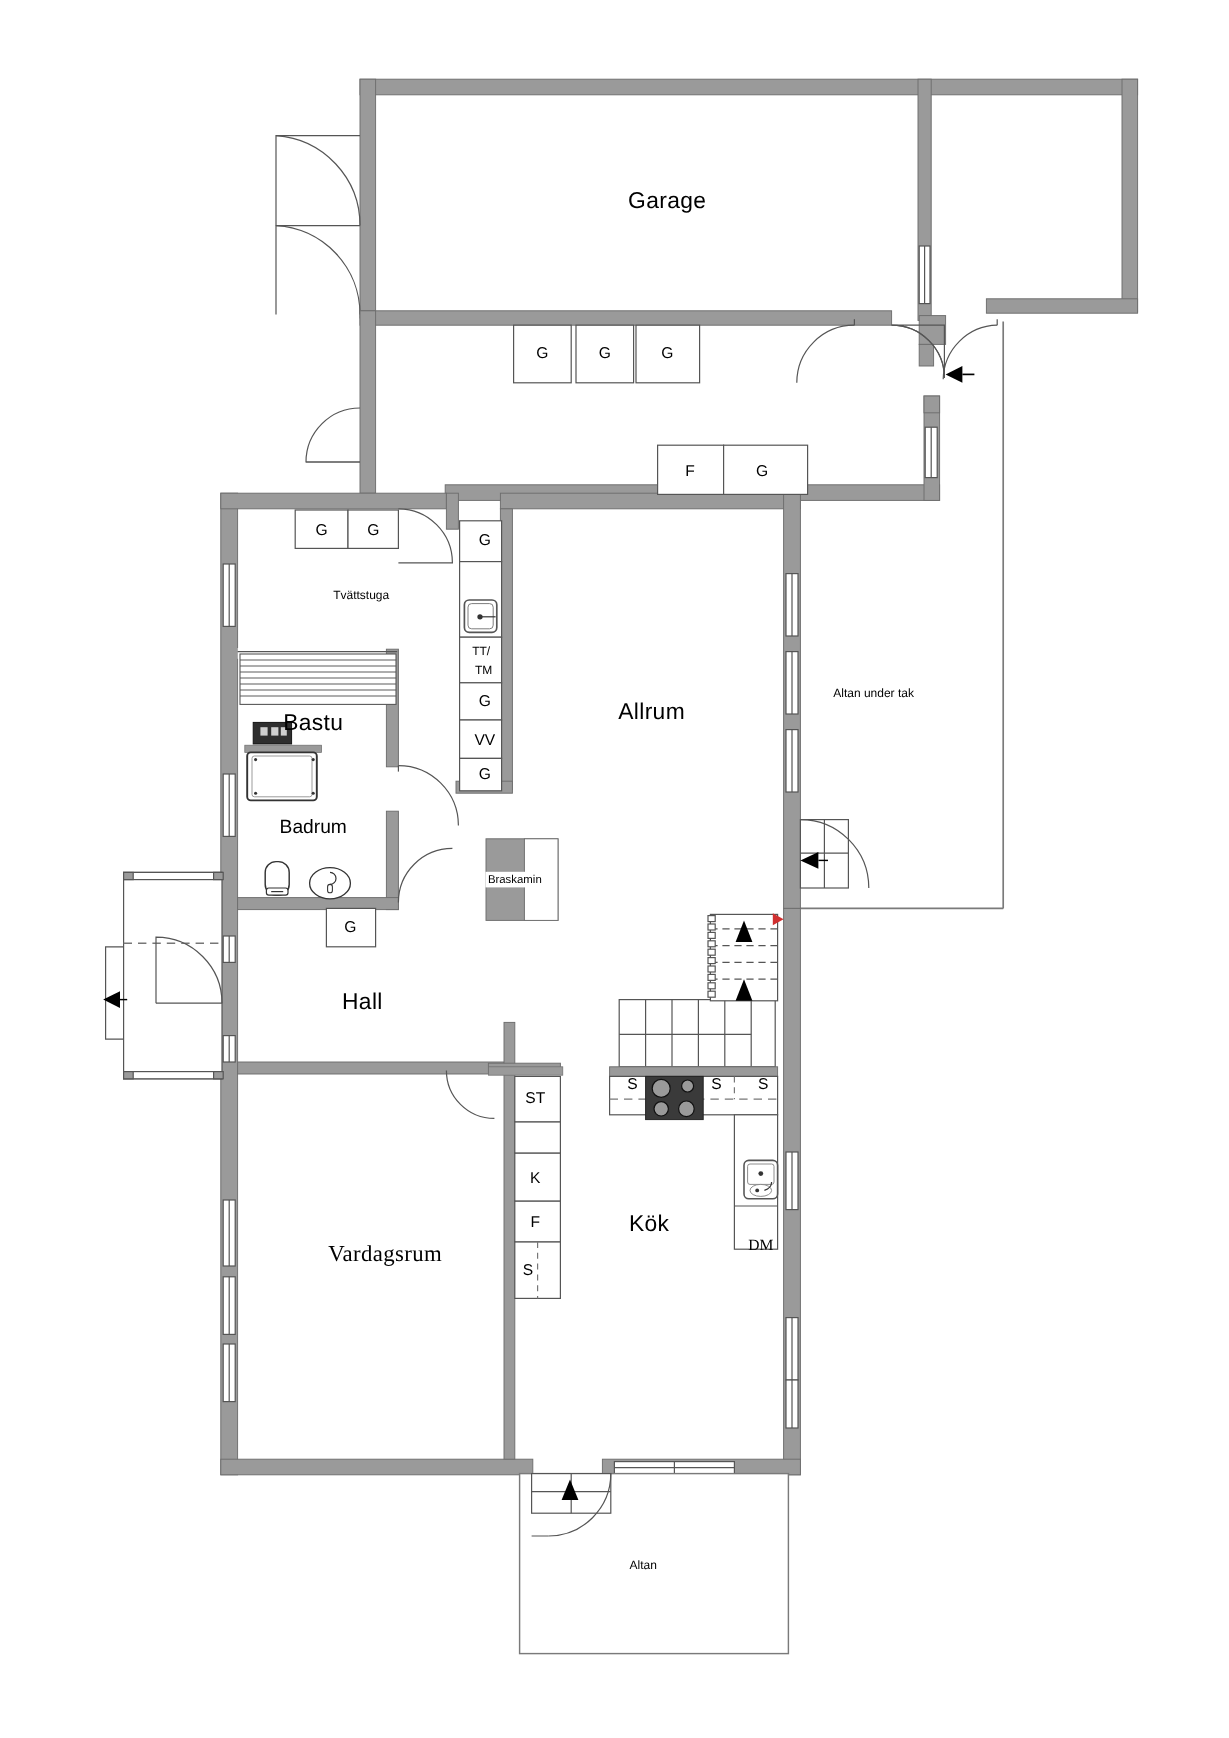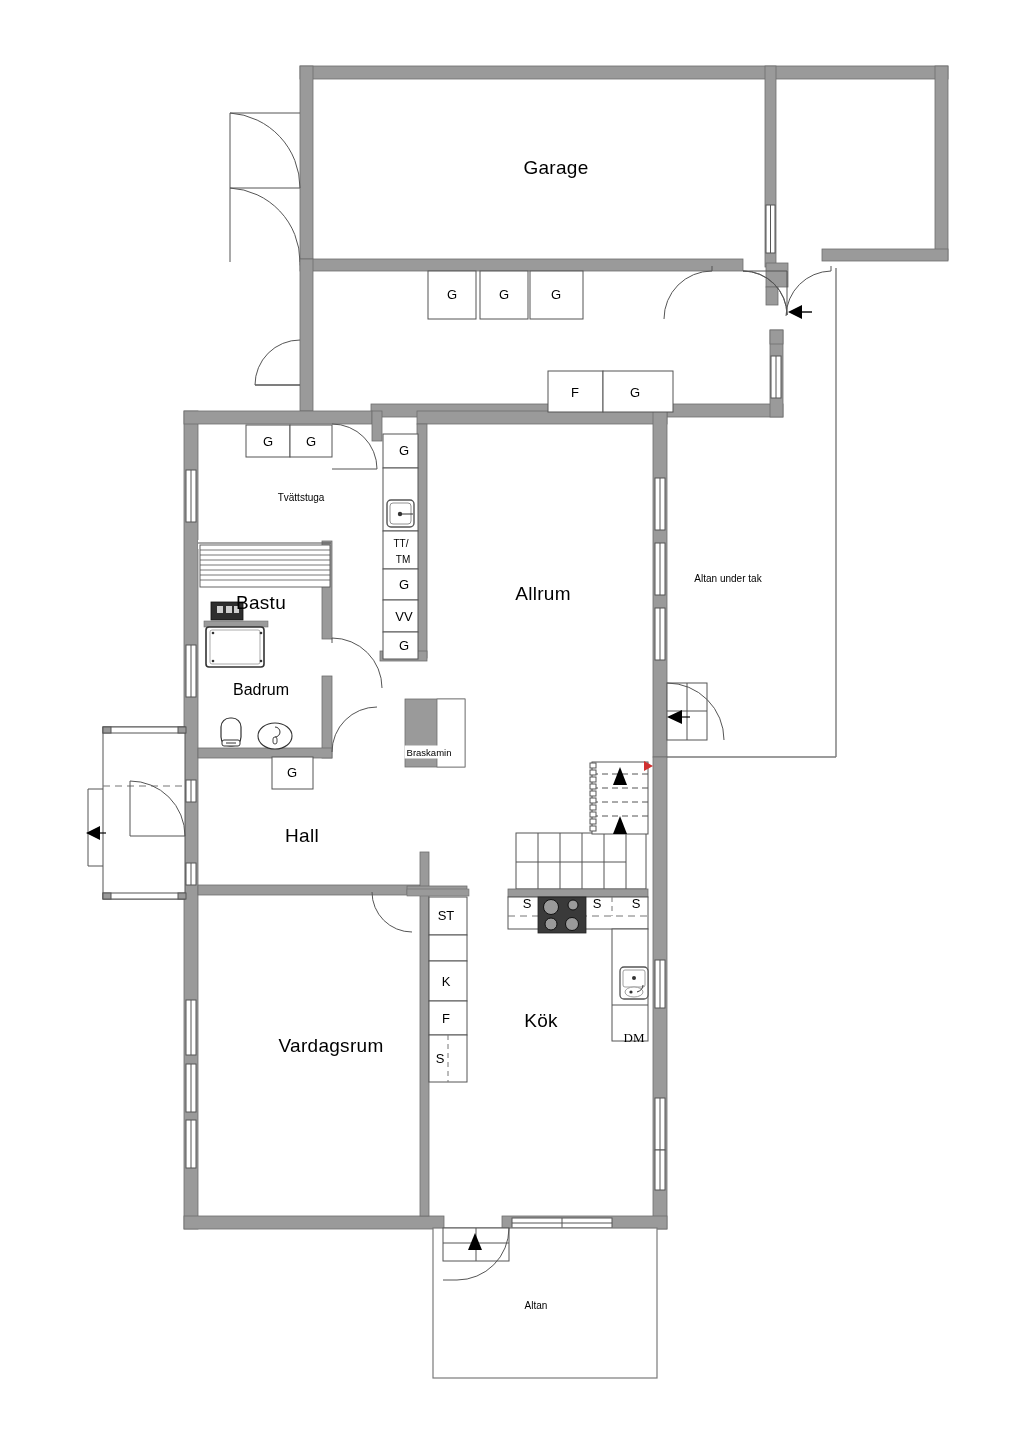--- a/index.html
+++ b/index.html
@@ -418,23 +418,23 @@
 </svg>
 
 <div class="lbl room-lg" style="left:556px;top:168px;">Garage</div>
 <div class="lbl room-sm" style="left:301px;top:497px;">Tvättstuga</div>
 <div class="lbl room-lg" style="left:261px;top:603px;">Bastu</div>
 <div class="lbl room-md" style="left:261px;top:690px;font-size:16px;">Badrum</div>
 <div class="lbl room-lg" style="left:302px;top:836px;">Hall</div>
 <div class="lbl room-lg" style="left:543px;top:594px;">Allrum</div>
 <div class="lbl room-sm" style="left:711px;top:578px;margin-left:17px;">Altan under tak</div>
 <div class="lbl room-lg" style="left:541px;top:1008px;margin-top:13px;">Kök</div>
-<div class="lbl room-lg" style="left:331px;top:1046px;">Vardagsrum</div>
+<div class="lbl room-lg" style="left:321px;top:1046px;font-family:Liberation Serif, serif;">Vardagsrum</div>
 <div class="lbl room-sm" style="left:536px;top:1305px;">Altan</div>
-<div class="lbl braskamin" style="left:429px;top:733px;margin-top:19px;">Braskamin</div>
+<div class="lbl braskamin" style="left:429px;top:733px;">Braskamin</div>
 
 <div class="lbl box-lbl" style="left:452px;top:294px;">G</div>
 <div class="lbl box-lbl" style="left:504px;top:294px;">G</div>
 <div class="lbl box-lbl" style="left:556px;top:294px;">G</div>
 <div class="lbl box-lbl" style="left:575px;top:392px;">F</div>
 <div class="lbl box-lbl" style="left:635px;top:392px;">G</div>
 <div class="lbl box-lbl" style="left:268px;top:441px;">G</div>
 <div class="lbl box-lbl" style="left:311px;top:441px;">G</div>
 <div class="lbl box-lbl" style="left:404px;top:450px;">G</div>
 <div class="lbl box-lbl-sm" style="left:401px;top:543px;">TT/</div>

